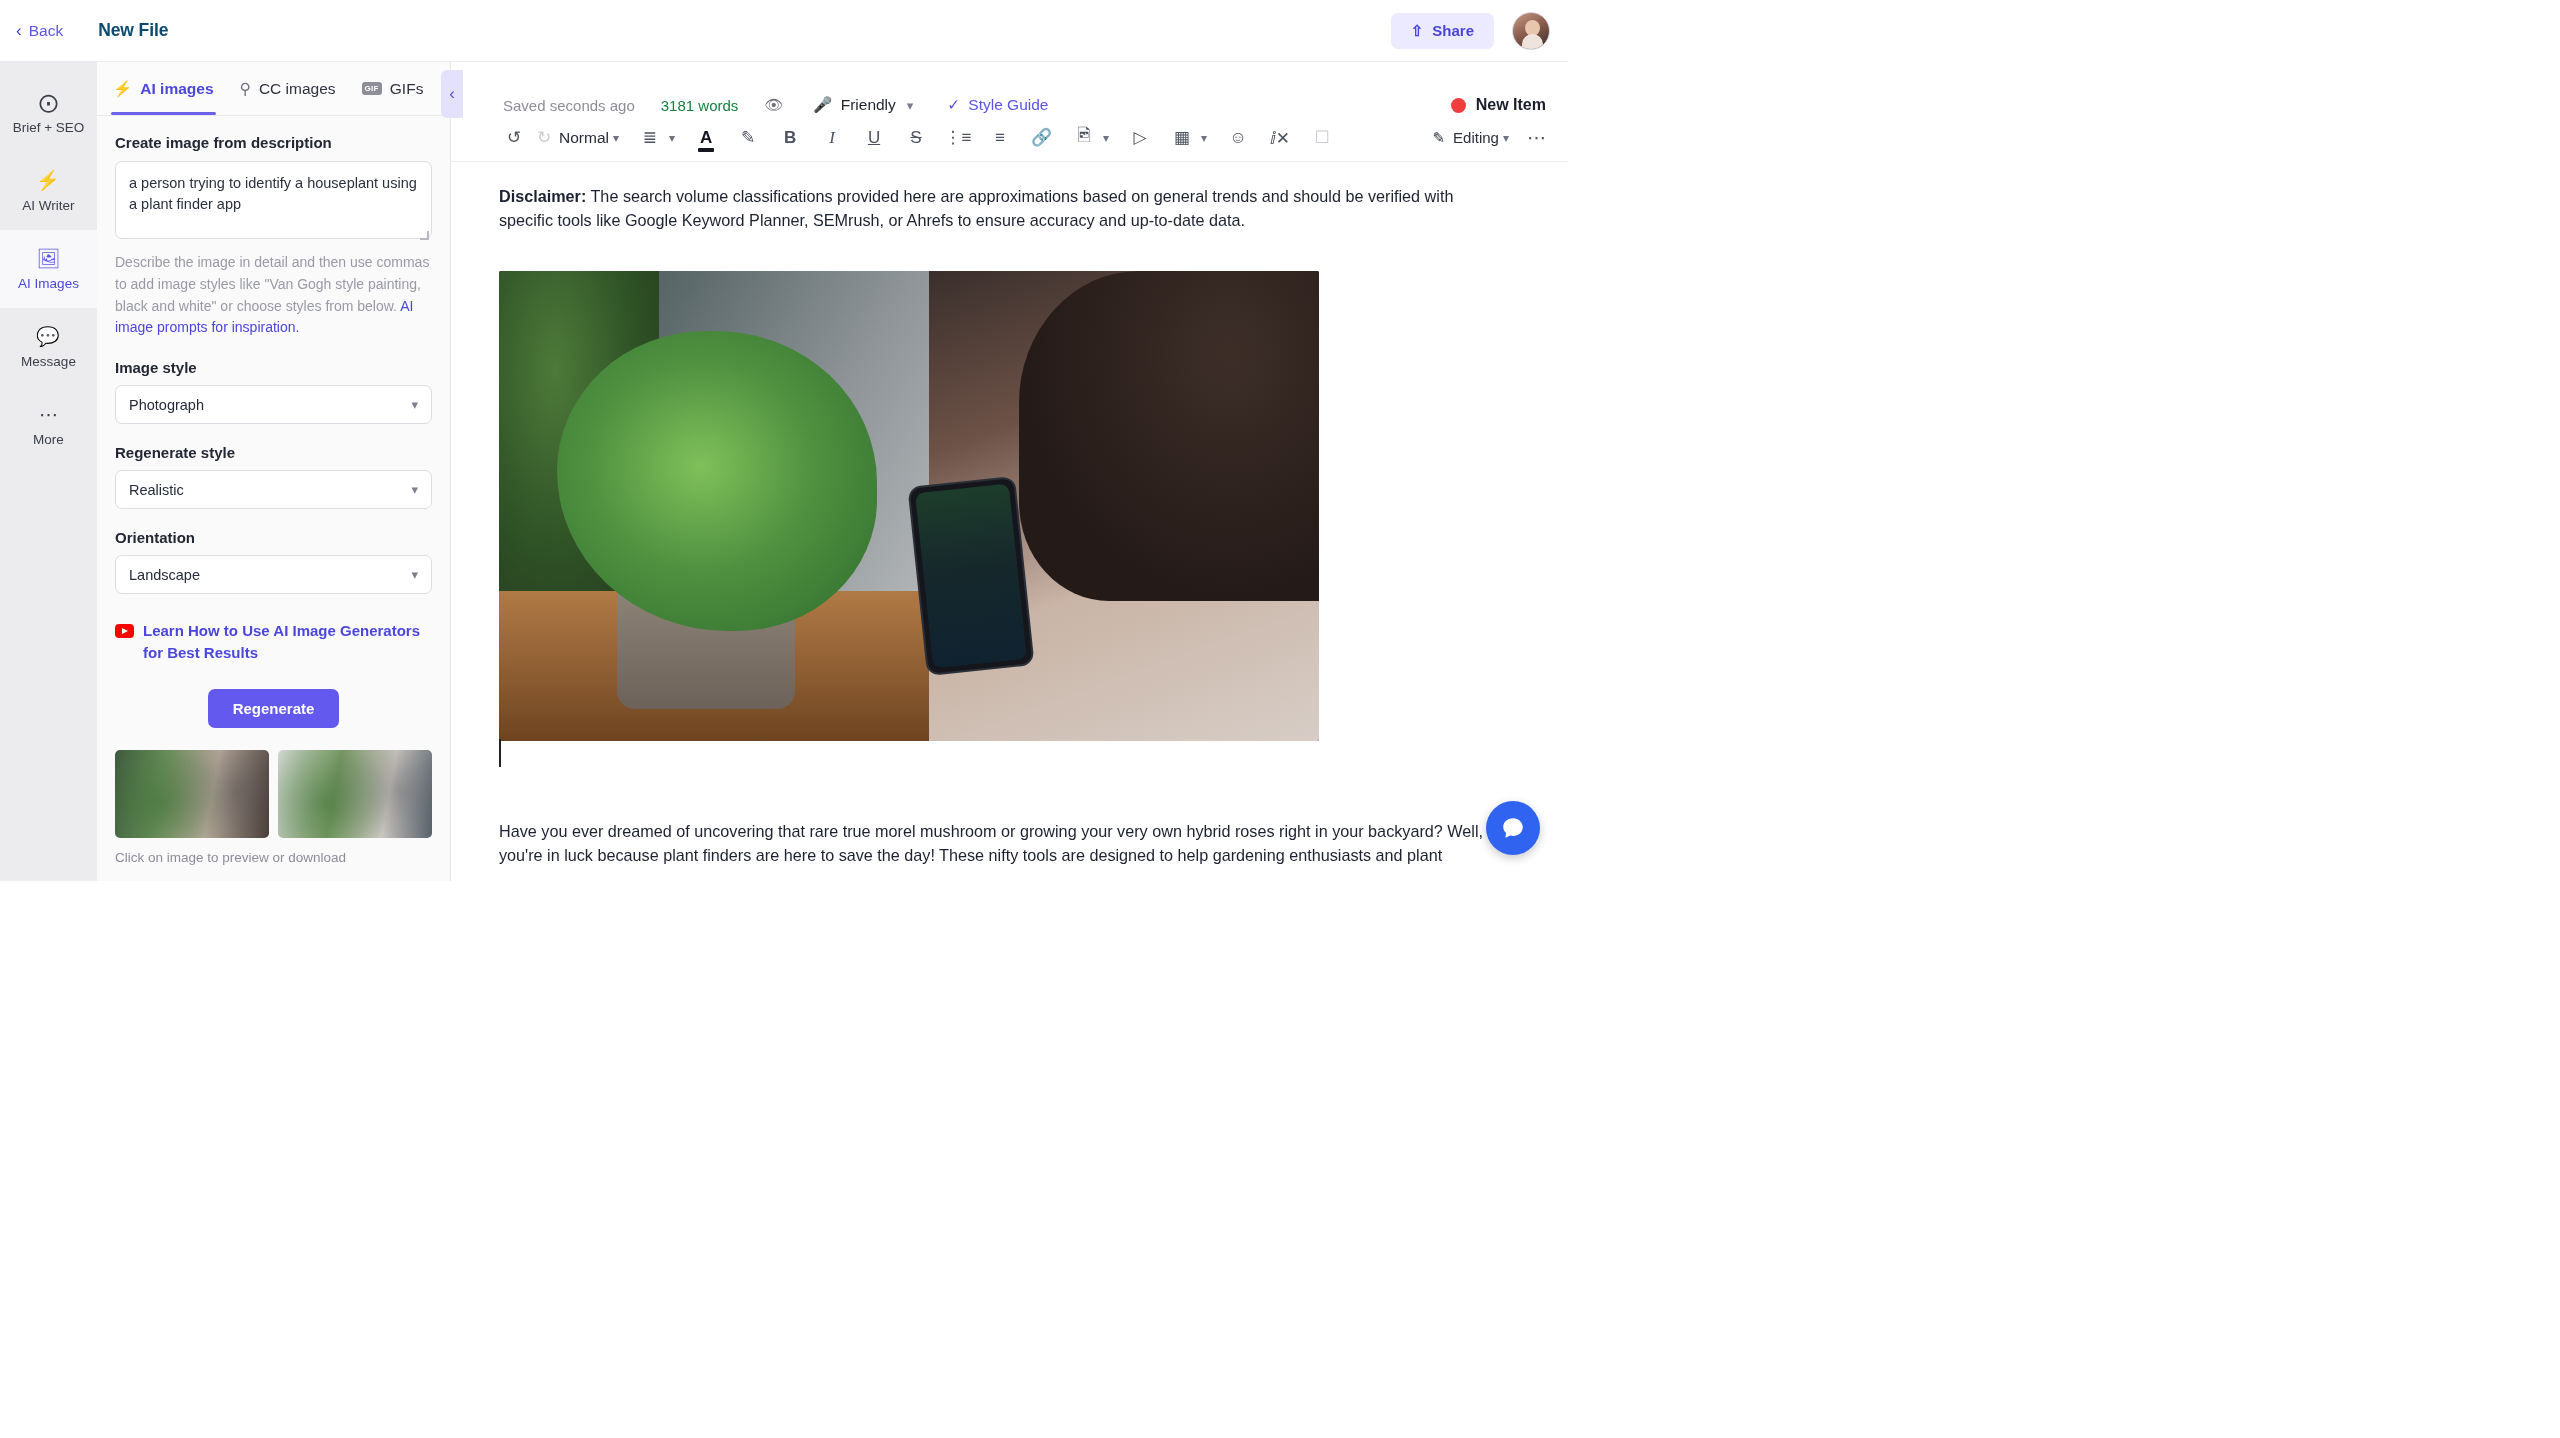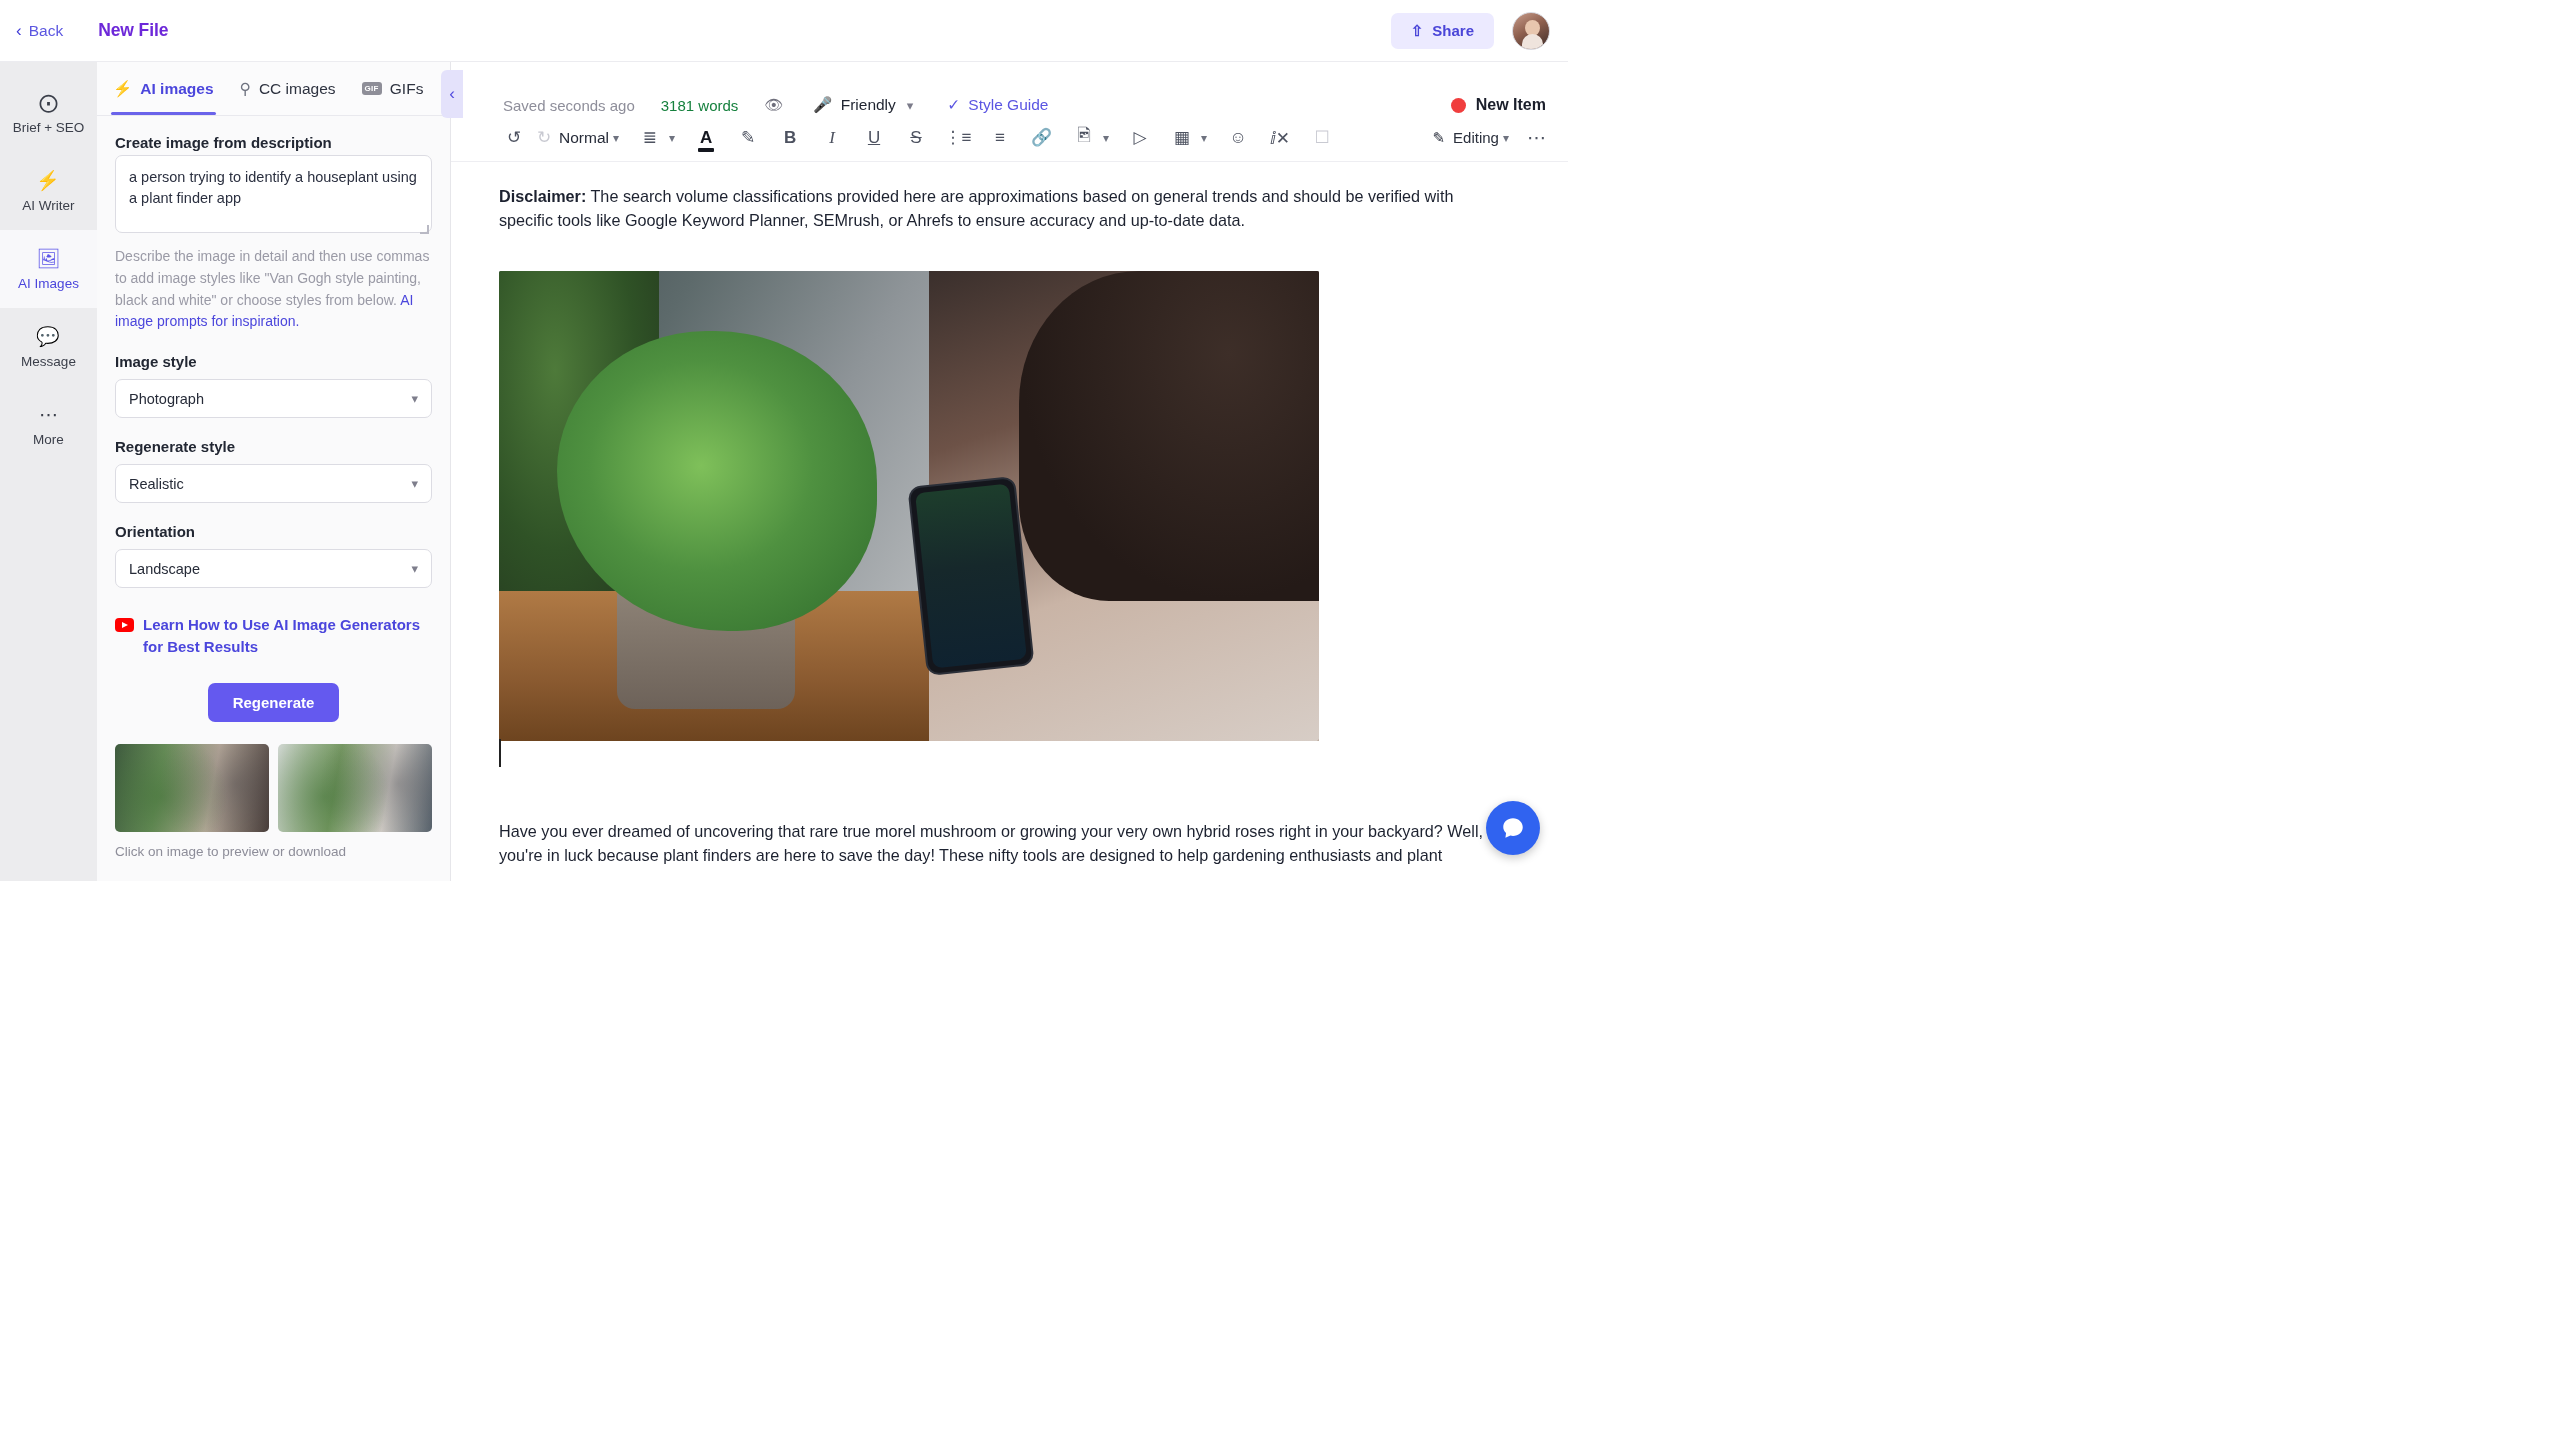--- a/index.html
+++ b/index.html
@@ -22,21 +22,21 @@
   }
   .back-btn {
     display: flex; align-items: center; gap: 7px;
     margin-left: 16px;
     color: #5b56e0; font-size: 15.5px;
     cursor: pointer;
   }
   .back-chev { font-size: 17px; line-height: 1; font-weight: 400; color:#3f3ad6;}
   .file-title {
     margin-left: 35px;
-    font-size: 17.5px; font-weight: 700; color: #6d28d9;
+    font-size: 17.5px; font-weight: 700; color: #0c4a6e;
     letter-spacing: -0.1px;
   }
   .topbar-right {
     margin-left: auto; display: flex; align-items: center; gap: 18px;
     margin-right: 18px;
   }
   .share-btn {
     display: flex; align-items: center; gap: 9px;
     background: #eceaff; color: #4a45d8;
     padding: 9px 20px; border-radius: 7px;
@@ -102,21 +102,21 @@
   }
   .collapse-tab {
     position: absolute; top: 70px; left: 441px;
     width: 22px; height: 48px;
     background: #e4e2fb; border-radius: 6px 0 0 6px;
     display: flex; align-items: center; justify-content: center;
     color: #514bdf; font-size: 17px; cursor: pointer;
     z-index: 35;
   }
   .panel-body { padding: 18px 18px 0 18px; }
-  .field-label { font-size: 15px; font-weight: 700; color: #222733; margin-bottom: 4px; }
+  .field-label { font-size: 15px; font-weight: 700; color: #222733; margin-bottom: 10px; }
   .prompt-box {
     width: 100%; height: 78px;
     border: 1px solid #dcdce3; border-radius: 7px;
     background: #fff; padding: 11px 13px;
     font-size: 14.5px; color: #2b3040; line-height: 1.45;
     resize: none; font-family: "Liberation Sans", sans-serif;
     position: relative;
   }
   .prompt-wrap { position: relative; }
   .prompt-grip {

